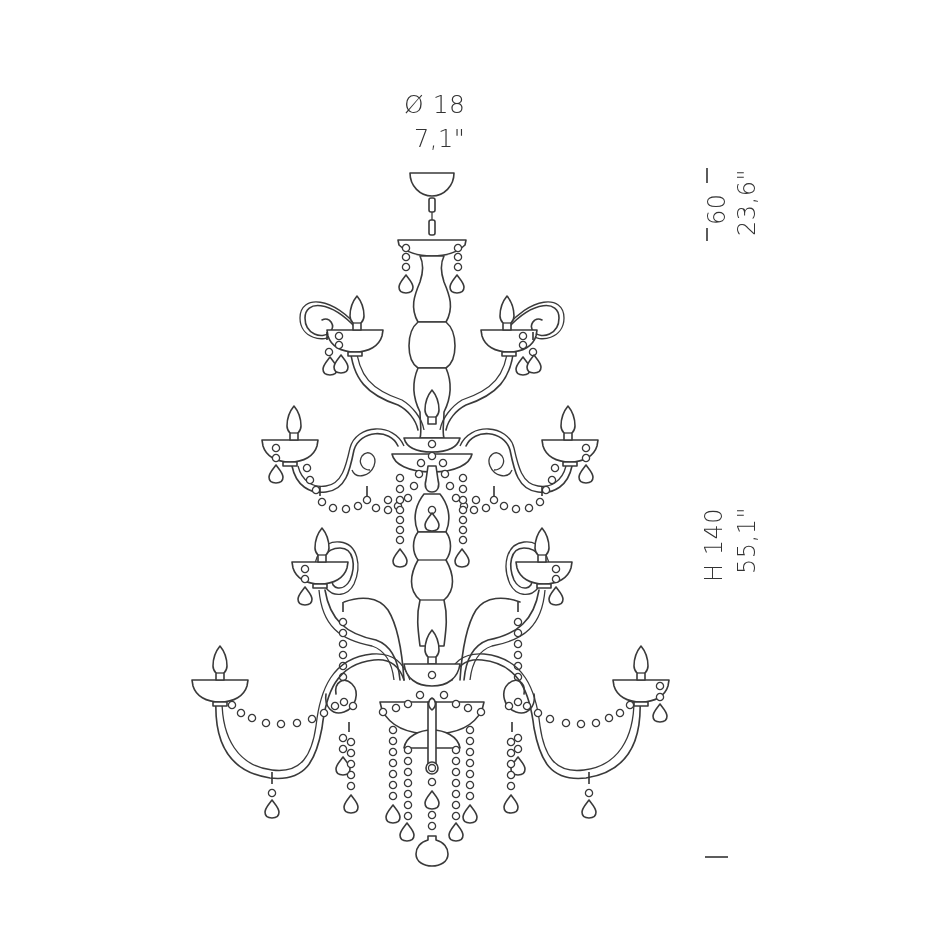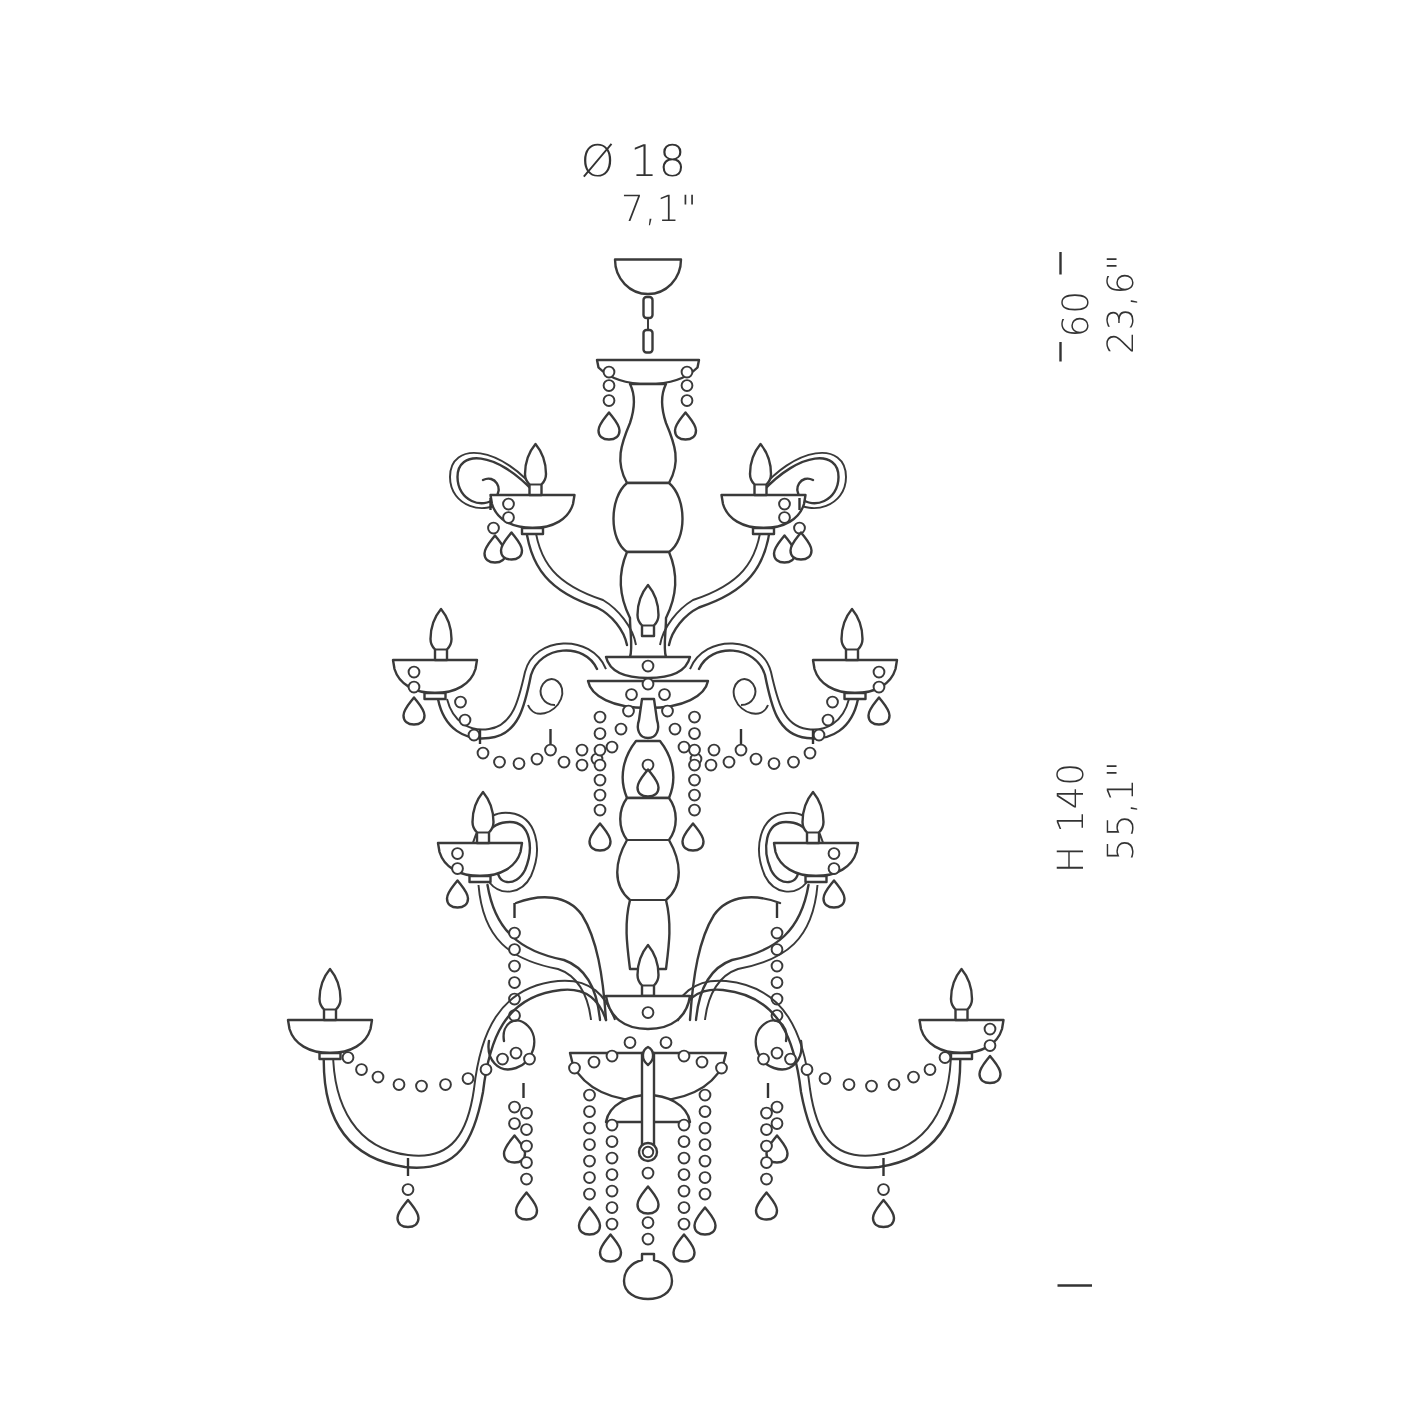--- a/index.html
+++ b/index.html
@@ -9,21 +9,21 @@
   .vert { transform-origin:left top; transform:rotate(-90deg); }
   .stroke { fill:none; stroke:#3a3a3a; stroke-width:1.6; stroke-linecap:round; stroke-linejoin:round; }
   .thin { fill:none; stroke:#3a3a3a; stroke-width:1.3; }
   .bead { fill:#fff; stroke:#3a3a3a; stroke-width:1.3; }
   .fillw { fill:#fff; stroke:#3a3a3a; stroke-width:1.6; stroke-linejoin:round; }
   .tick { stroke:#333; stroke-width:1.6; }
 </style>
 </head>
 <body>
 
-<div class="lbl" style="left:387px; top:90px; font-size:29px;">
+<div class="lbl" style="left:404px; top:90px; font-size:25px;">
   <span>Ø</span>
   <span>18</span>
 </div>
 <div class="lbl" style="left:414px; top:125px;">7,1"</div>
 
 <div class="lbl vert" style="left:703px; top:225px;">
   <span>60</span>
 </div>
 <div class="lbl vert" style="left:733px; top:236px;">23,6"</div>
 

